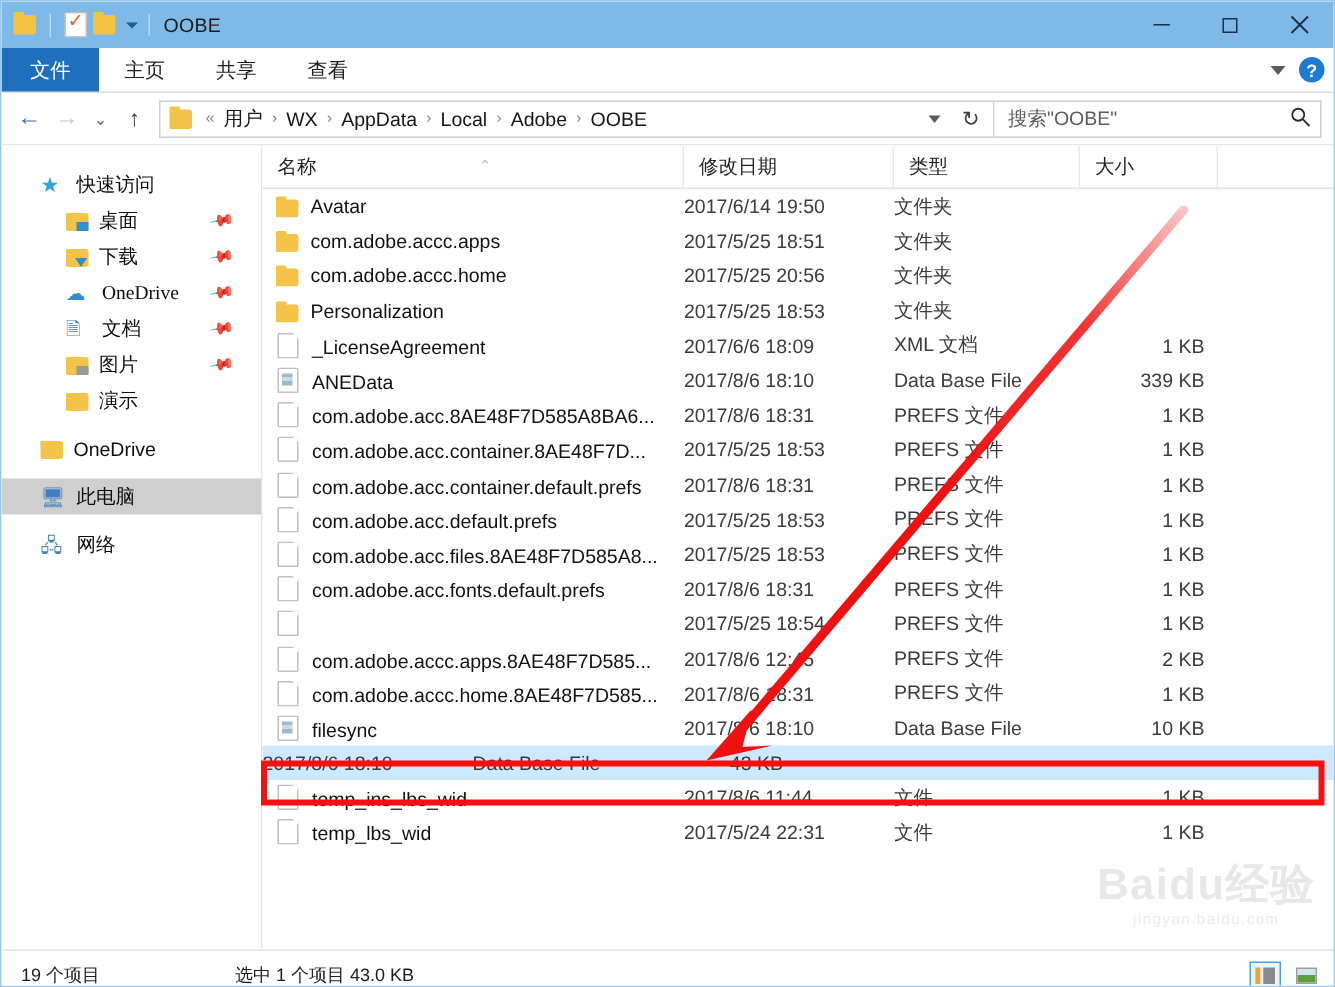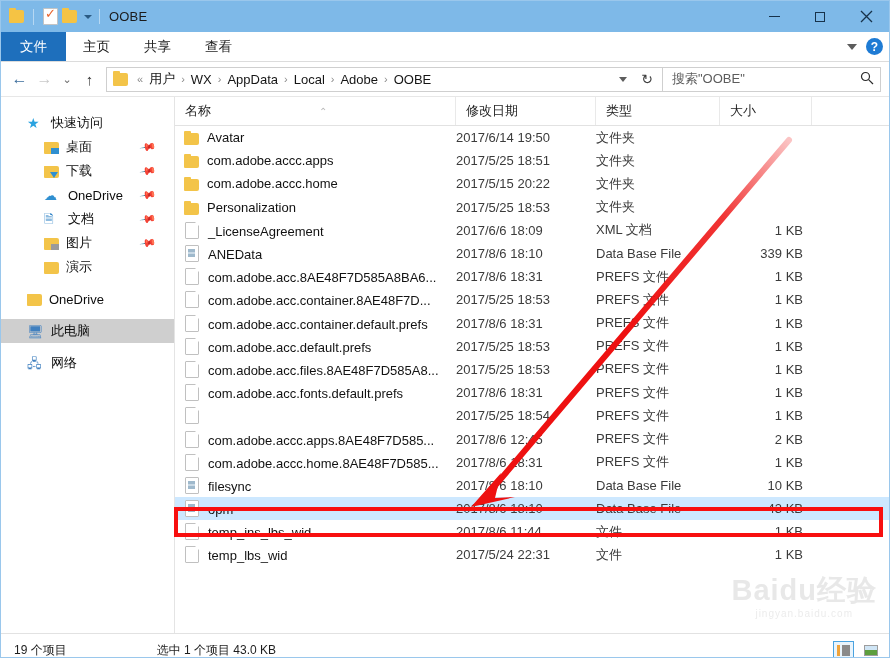--- a/index.html
+++ b/index.html
@@ -264,21 +264,21 @@
   }
   .sb-item {
     height: 24px;
     display: flex;
     align-items: center;
     padding-left: 26px;
     position: relative;
     color: #0d0d0d;
     white-space: nowrap;
   }
-  .sb-item.indent { padding-left: 43px; }
+  .sb-item.indent { padding-left: 43px; font-family: Liberation Serif, serif; }
   .sb-item.selected { background: #cfcfcf; }
   .sb-ico {
     width: 17px; height: 15px;
     margin-right: 7px;
     position: relative;
     flex: 0 0 auto;
   }
   .i-star {
     color: #2aa3e0;
     font-size: 14px;
@@ -672,21 +672,21 @@
             </div>
             <div class="c-date">2017/5/25 18:51</div>
             <div class="c-type">文件夹</div>
             <div class="c-size"></div>
           </div>
           <div class="row">
             <div class="c-name">
               <span class="fico folder"></span>
               <span>com.adobe.accc.home</span>
             </div>
-            <div class="c-date">2017/5/15 20:22</div>
+            <div class="c-date">2017/5/25 20:56</div>
             <div class="c-type">文件夹</div>
             <div class="c-size"></div>
           </div>
           <div class="row">
             <div class="c-name">
               <span class="fico folder"></span>
               <span>Personalization</span>
             </div>
             <div class="c-date">2017/5/25 18:53</div>
             <div class="c-type">文件夹</div>
@@ -793,24 +793,20 @@
           <div class="row">
             <div class="c-name">
               <span class="fico db"></span>
               <span>filesync</span>
             </div>
             <div class="c-date">2017/8/6 18:10</div>
             <div class="c-type">Data Base File</div>
             <div class="c-size">10 KB</div>
           </div>
           <div class="row selected">
-            <div class="c-name">
-              <span class="fico db"></span>
-              <span>opm</span>
-            </div>
             <div class="c-date">2017/8/6 18:10</div>
             <div class="c-type">Data Base File</div>
             <div class="c-size">43 KB</div>
           </div>
           <div class="row">
             <div class="c-name">
               <span class="fico file"></span>
               <span>temp_ins_lbs_wid</span>
             </div>
             <div class="c-date">2017/8/6 11:44</div>

